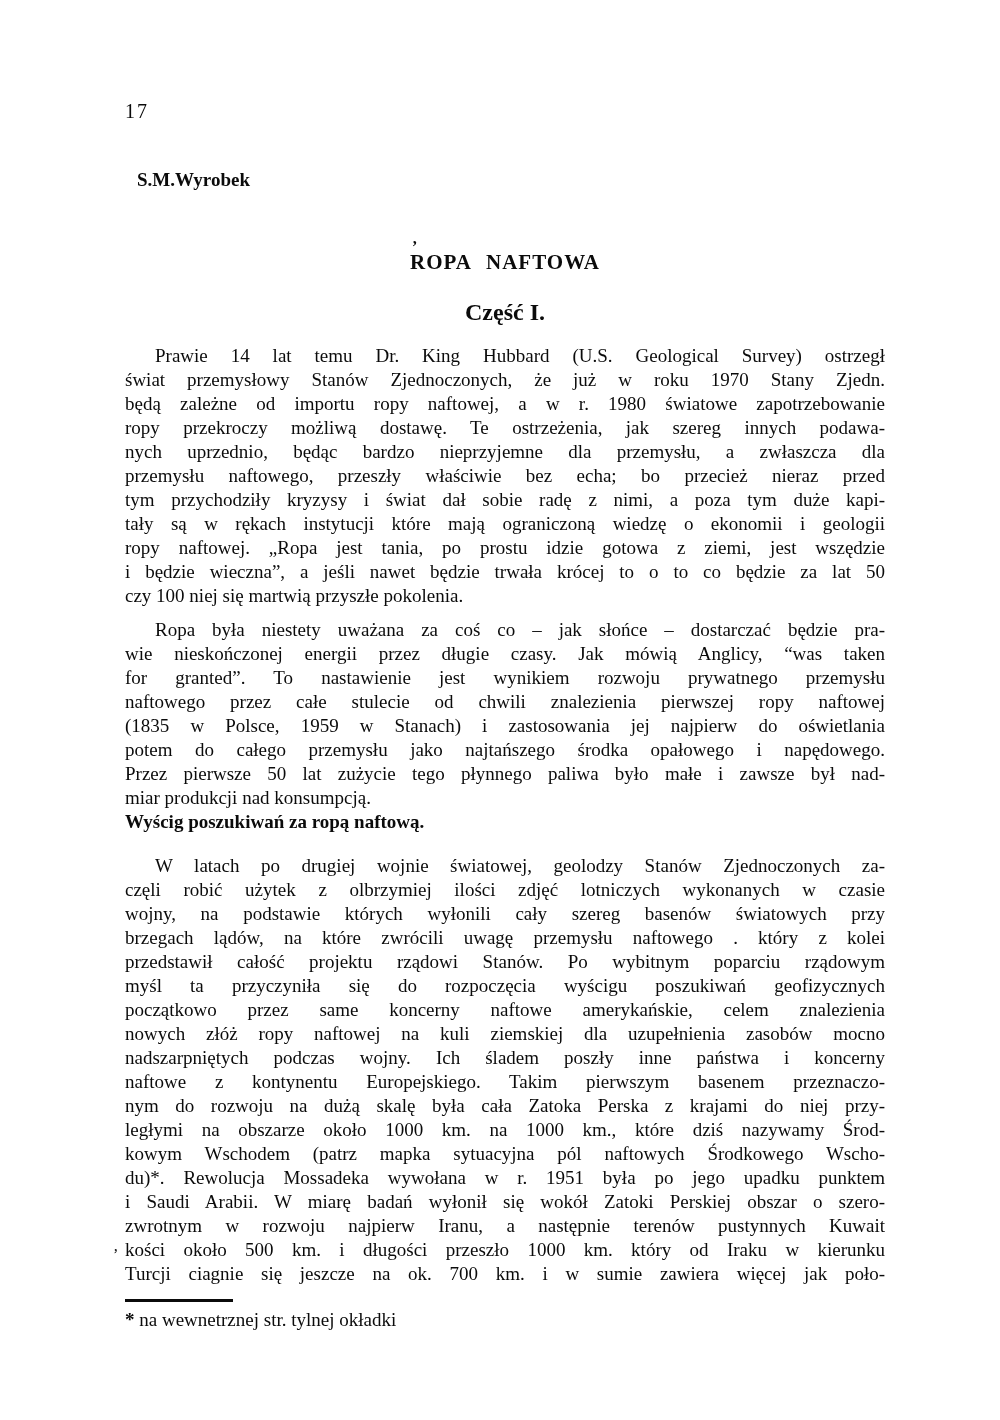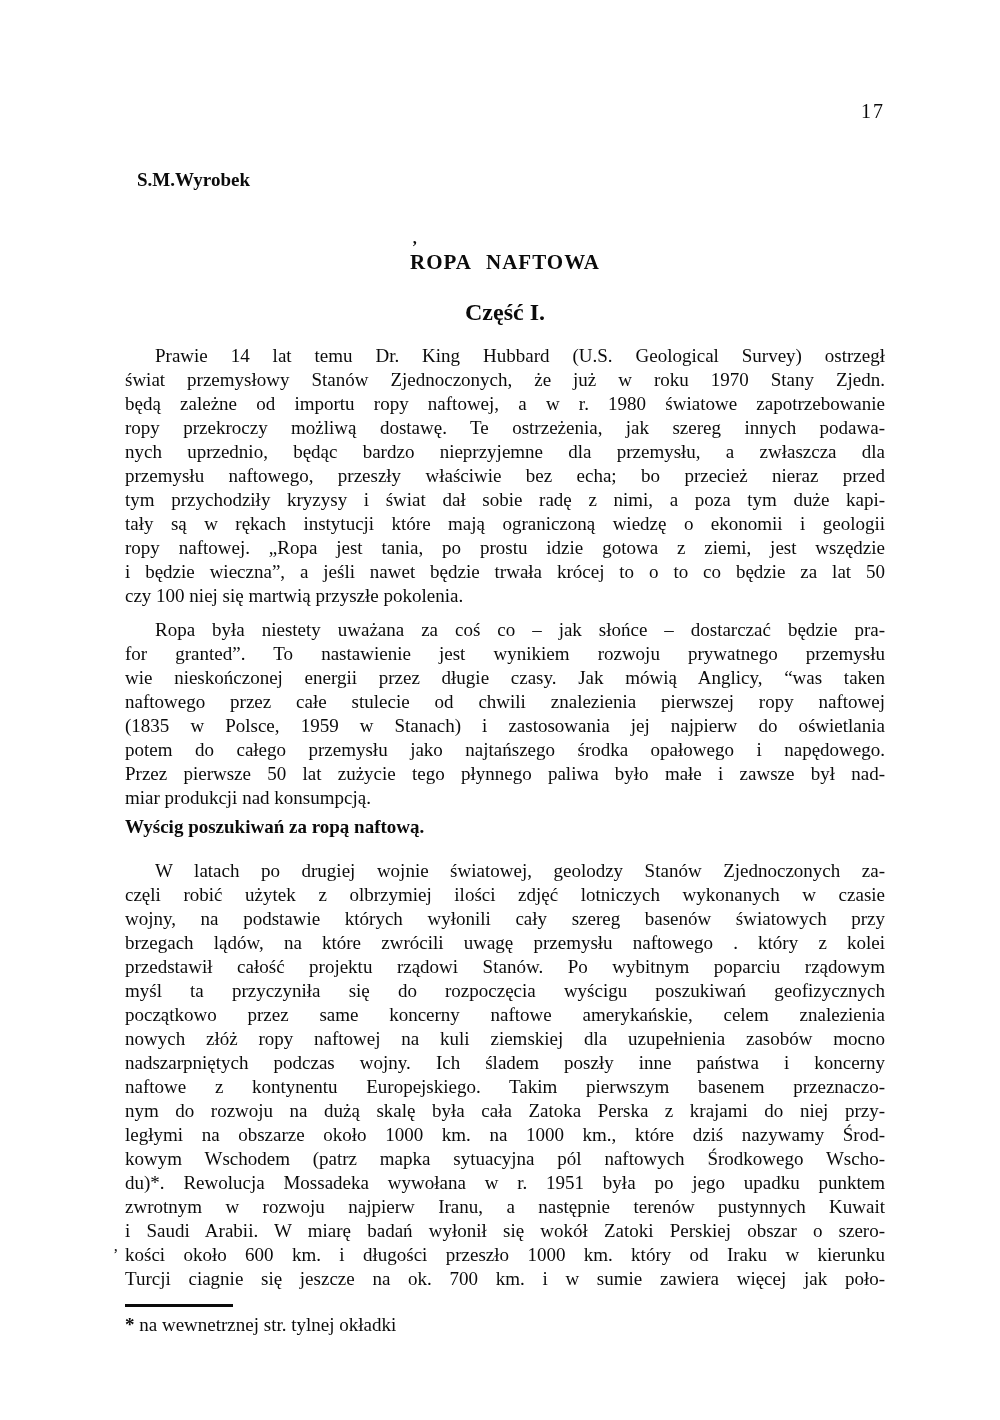--- a/index.html
+++ b/index.html
@@ -11,21 +11,21 @@
     background: #ffffff;
     color: #0b0b0b;
     font-family: "Liberation Serif", "DejaVu Serif", serif;
     overflow: hidden;
   }
   .page-number {
     position: absolute;
     top: 100px;
     left: 125px;
     width: 760px;
-    text-align: right;
+    text-align: left;
     font-size: 20px;
     letter-spacing: 2px;
   }
   .author {
     position: absolute;
     top: 169px;
     left: 137px;
     font-size: 19px;
     font-weight: bold;
     text-align: right;
@@ -72,21 +72,20 @@
   .paragraph + .paragraph { margin-top: 10px; }
   .line {
     text-align: justify;
     text-align-last: justify;
     height: 24px;
     overflow: visible;
   }
   .line.last { text-align-last: left; }
   .line.indent { text-indent: 30px; }
   .heading {
-    margin-top: 5px;
     font-weight: bold;
     font-size: 19px;
     line-height: 24px;
   }
   .heading + .paragraph { margin-top: 20px; }
   .footnote-rule {
     margin-top: 13px;
     margin-left: 0px;
     width: 108px;
     height: 3px;
@@ -132,22 +131,22 @@
         <div class="line">nych uprzednio, będąc bardzo nieprzyjemne dla przemysłu, a zwłaszcza dla</div>
         <div class="line">przemysłu naftowego, przeszły właściwie bez echa; bo przecież nieraz przed</div>
         <div class="line">tym przychodziły kryzysy i świat dał sobie radę z nimi, a poza tym duże kapi-</div>
         <div class="line">tały są w rękach instytucji które mają ograniczoną wiedzę o ekonomii i geologii</div>
         <div class="line">ropy naftowej. „Ropa jest tania, po prostu idzie gotowa z ziemi, jest wszędzie</div>
         <div class="line">i będzie wieczna”, a jeśli nawet będzie trwała krócej to o to co będzie za lat 50</div>
         <div class="line last">czy 100 niej się martwią przyszłe pokolenia.</div>
       </div>
       <div class="paragraph">
         <div class="line indent">Ropa była niestety uważana za coś co – jak słońce – dostarczać będzie pra-</div>
+        <div class="line">wie nieskończonej energii przez długie czasy. Jak mówią Anglicy, “was taken</div>
         <div class="line">for granted”. To nastawienie jest wynikiem rozwoju prywatnego przemysłu</div>
-        <div class="line">wie nieskończonej energii przez długie czasy. Jak mówią Anglicy, “was taken</div>
         <div class="line">naftowego przez całe stulecie od chwili znalezienia pierwszej ropy naftowej</div>
         <div class="line">(1835 w Polsce, 1959 w Stanach) i zastosowania jej najpierw do oświetlania</div>
         <div class="line">potem do całego przemysłu jako najtańszego środka opałowego i napędowego.</div>
         <div class="line">Przez pierwsze 50 lat zużycie tego płynnego paliwa było małe i zawsze był nad-</div>
         <div class="line last">miar produkcji nad konsumpcją.</div>
       </div>
       <div class="heading">Wyścig poszukiwań za ropą naftową.</div>
       <div class="paragraph">
         <div class="line indent">W latach po drugiej wojnie światowej, geolodzy Stanów Zjednoczonych za-</div>
         <div class="line">częli robić użytek z olbrzymiej ilości zdjęć lotniczych wykonanych w czasie</div>
@@ -156,23 +155,23 @@
         <div class="line">przedstawił całość projektu rządowi Stanów. Po wybitnym poparciu rządowym</div>
         <div class="line">myśl ta przyczyniła się do rozpoczęcia wyścigu poszukiwań geofizycznych</div>
         <div class="line">początkowo przez same koncerny naftowe amerykańskie, celem znalezienia</div>
         <div class="line">nowych złóż ropy naftowej na kuli ziemskiej dla uzupełnienia zasobów mocno</div>
         <div class="line">nadszarpniętych podczas wojny. Ich śladem poszły inne państwa i koncerny</div>
         <div class="line">naftowe z kontynentu Europejskiego. Takim pierwszym basenem przeznaczo-</div>
         <div class="line">nym do rozwoju na dużą skalę była cała Zatoka Perska z krajami do niej przy-</div>
         <div class="line">ległymi na obszarze około 1000 km. na 1000 km., które dziś nazywamy Środ-</div>
         <div class="line">kowym Wschodem (patrz mapka sytuacyjna pól naftowych Środkowego Wscho-</div>
         <div class="line">du)*. Rewolucja Mossadeka wywołana w r. 1951 była po jego upadku punktem</div>
+        <div class="line">i Saudi Arabii. W miarę badań wyłonił się wokół Zatoki Perskiej obszar o szero-</div>
         <div class="line">zwrotnym w rozwoju najpierw Iranu, a następnie terenów pustynnych Kuwait</div>
-        <div class="line">i Saudi Arabii. W miarę badań wyłonił się wokół Zatoki Perskiej obszar o szero-</div>
-        <div class="line">kości około 600 km. i długości przeszło 1000 km. który od Iraku w kierunku</div>
+        <div class="line">kości około 500 km. i długości przeszło 1000 km. który od Iraku w kierunku</div>
         <div class="line">Turcji ciagnie się jeszcze na ok. 700 km. i w sumie zawiera więcej jak poło-</div>
       </div>
       <div class="footnote-rule"></div>
       <div class="footnote"><span class="fn-star">*</span><span> na wewnetrznej str. tylnej okładki</span></div>
     </div>
 
   <span class="margin-mark">’</span>
 
 </div>
 

